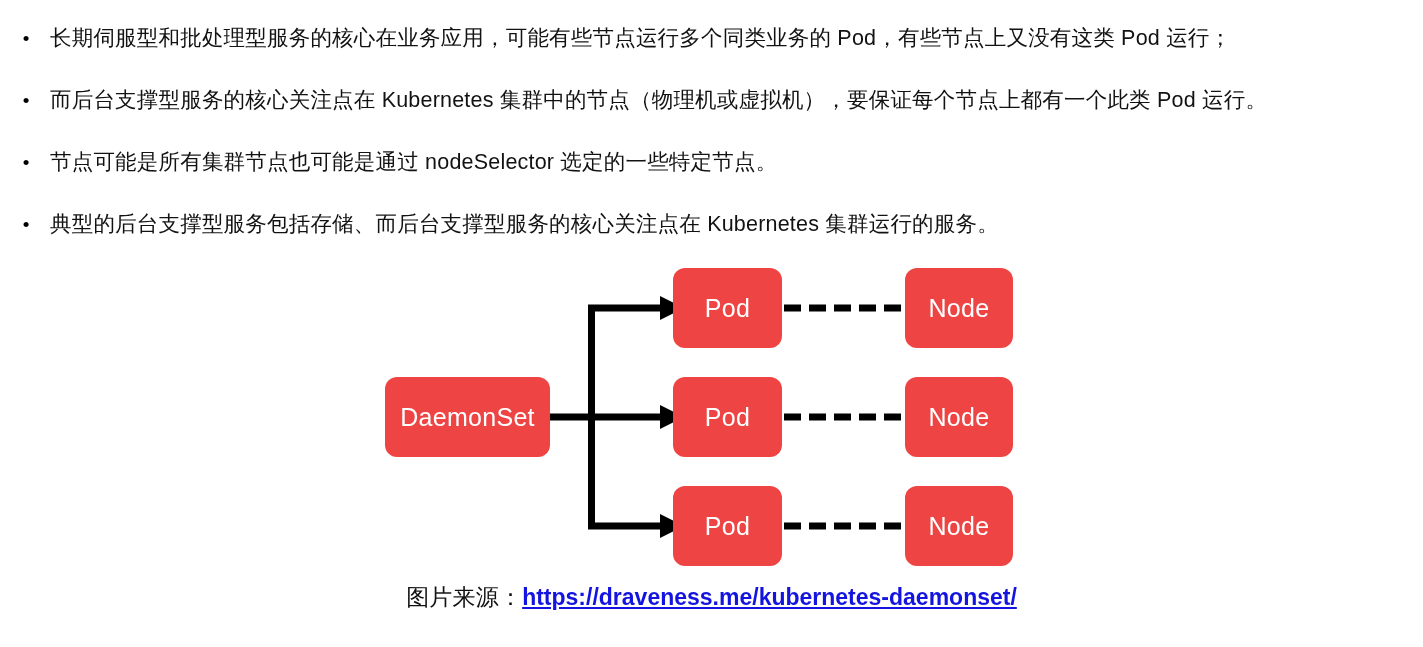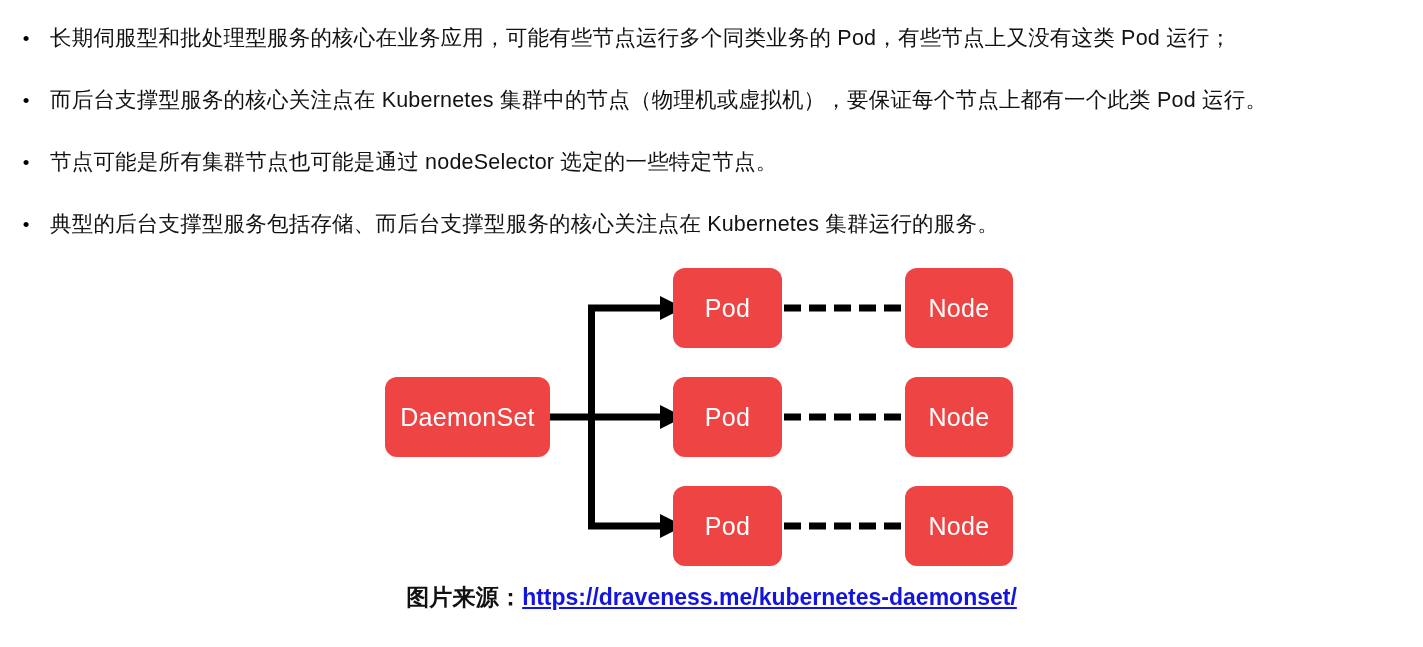--- a/index.html
+++ b/index.html
@@ -100,21 +100,21 @@
     position: absolute;
     left: 0;
     top: 580px;
     width: 1423px;
     text-align: center;
     font-size: 23px;
     line-height: 34px;
     color: #111;
     white-space: nowrap;
   }
-  .caption-label { letter-spacing: 0.2px; font-weight: bold; }
+  .caption-label { letter-spacing: 0.2px; }
   .caption-link {
     color: #1414e0;
     text-decoration: underline;
     text-underline-offset: 2px;
     font-weight: bold;
   }
 </style>
 </head>
 <body>
 

